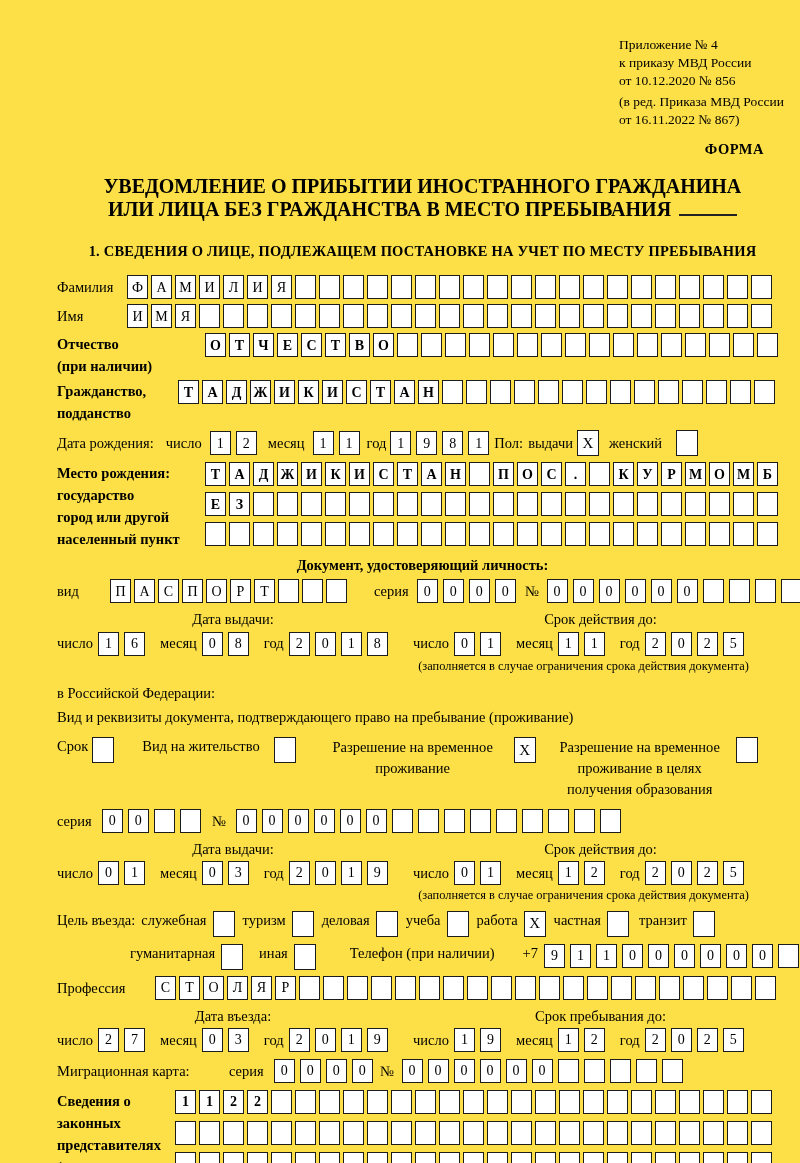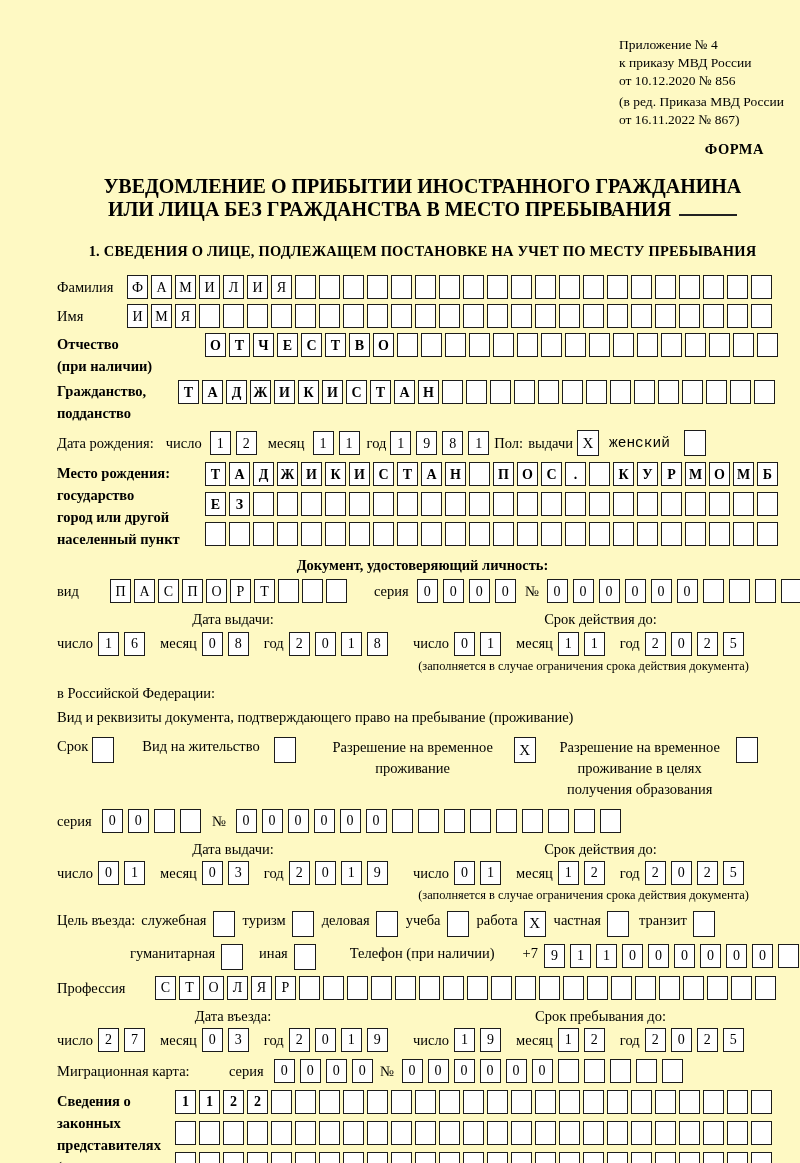--- a/index.html
+++ b/index.html
@@ -1,19 +1,19 @@
 <!DOCTYPE html>
 <html><head>
 <meta charset="utf-8">
 <style>
   * { margin:0; padding:0; box-sizing:border-box; }
   html,body { background:#ffffff; }
   .page {
     width:800px; height:1163px; overflow:hidden; position:relative;
-    background:#fef9c3; color:#000;
+    background:#fde047; color:#000;
     font-family:"Liberation Serif","DejaVu Serif",serif;
     font-size:14.5px; line-height:1.25;
     padding:36px 12px 10px 57px;
   }
   
   .hdr-block { margin-left:562px; width:175px; font-size:13.5px; line-height:18px; }
   .hdr-block .amend { margin-top:3px; }
   .form-label { text-align:right; padding-right:24px; font-weight:bold; font-size:14.5px; margin-top:11px; letter-spacing:.5px; }
   
   .title { text-align:center; font-weight:bold; font-size:20px; line-height:23px; margin-top:17px; }
@@ -224,21 +224,21 @@
     <span class="lbl" style="margin-left:2px;margin-right:4px;">год</span>
     <div class="cells dcells">
         <span class="cell">1</span>
         <span class="cell">9</span>
         <span class="cell">8</span>
         <span class="cell">1</span>
       </div>
     <span class="lbl">Пол:</span>
     <span class="lbl" style="margin-left:5px;margin-right:4px;">выдачи</span>
     <span class="checkbox">X</span>
-    <span class="lbl" style="margin-left:10px;margin-right:14px;font-family:Liberation Mono, monospace;">женский</span>
+    <span class="lbl" style="margin-left:10px;margin-right:14px;">женский</span>
     <span class="checkbox"></span>
   </div>
 
   <div class="frow-top" style="margin-top:6px;">
     <div class="lblcol" style="width:148px;">
       <div>Место рождения:</div>
       <div>государство</div>
       <div>город или другой</div>
       <div>населенный пункт</div>
     </div>

